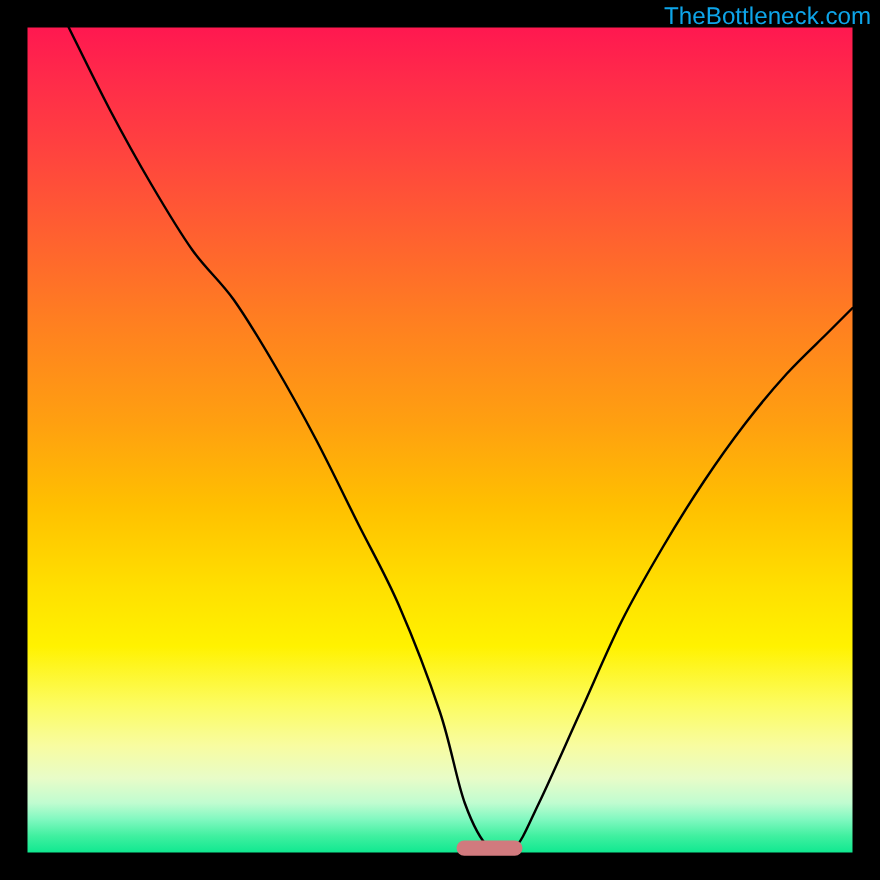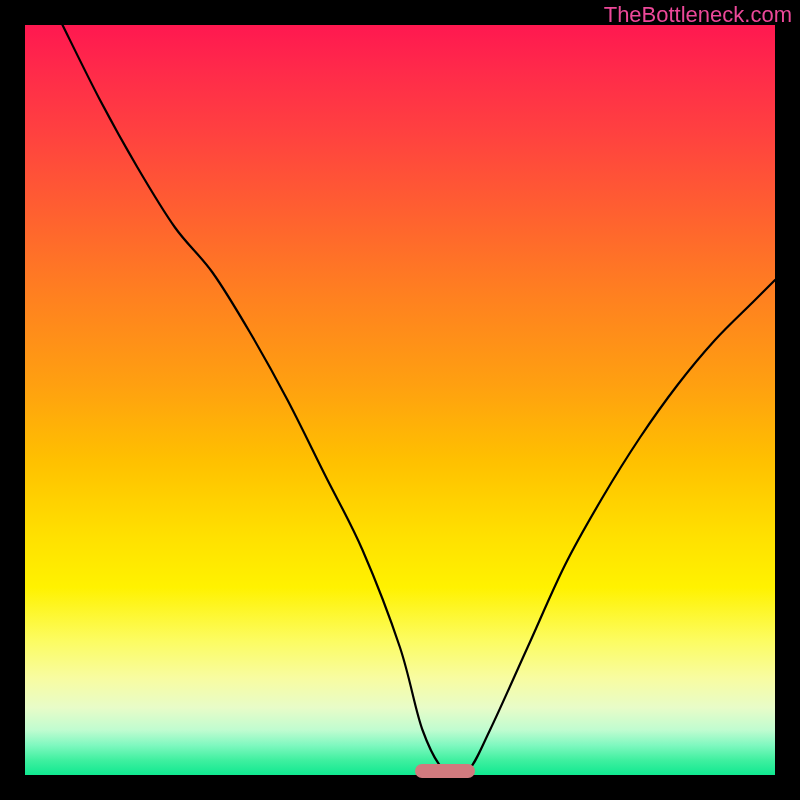--- a/index.html
+++ b/index.html
@@ -35,21 +35,21 @@
       #10e890 100%
     );
   }
   .watermark {
     position: absolute;
     top: 2px;
     right: 8px;
     font-family: Arial, Helvetica, sans-serif;
     font-size: 22px;
     font-weight: 400;
-    color: #ec4899;
+    color: #0ea5e9;
     letter-spacing: 0;
   }
   .curve-svg {
     position: absolute;
     left: 0;
     top: 0;
     width: 750px;
     height: 750px;
     overflow: visible;
   }

